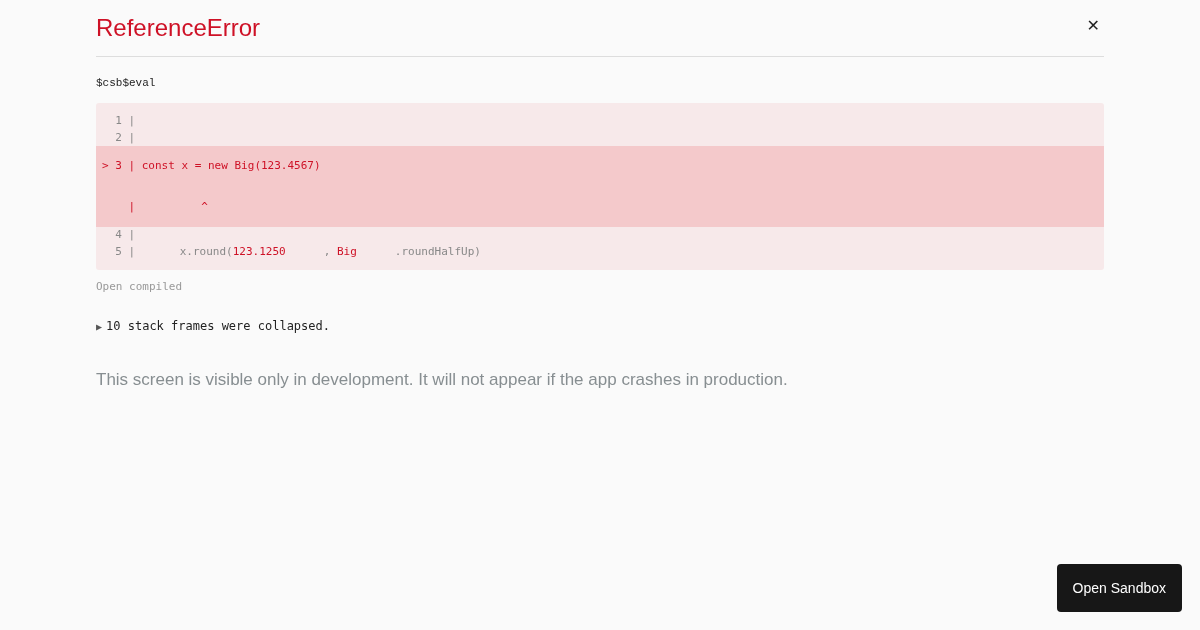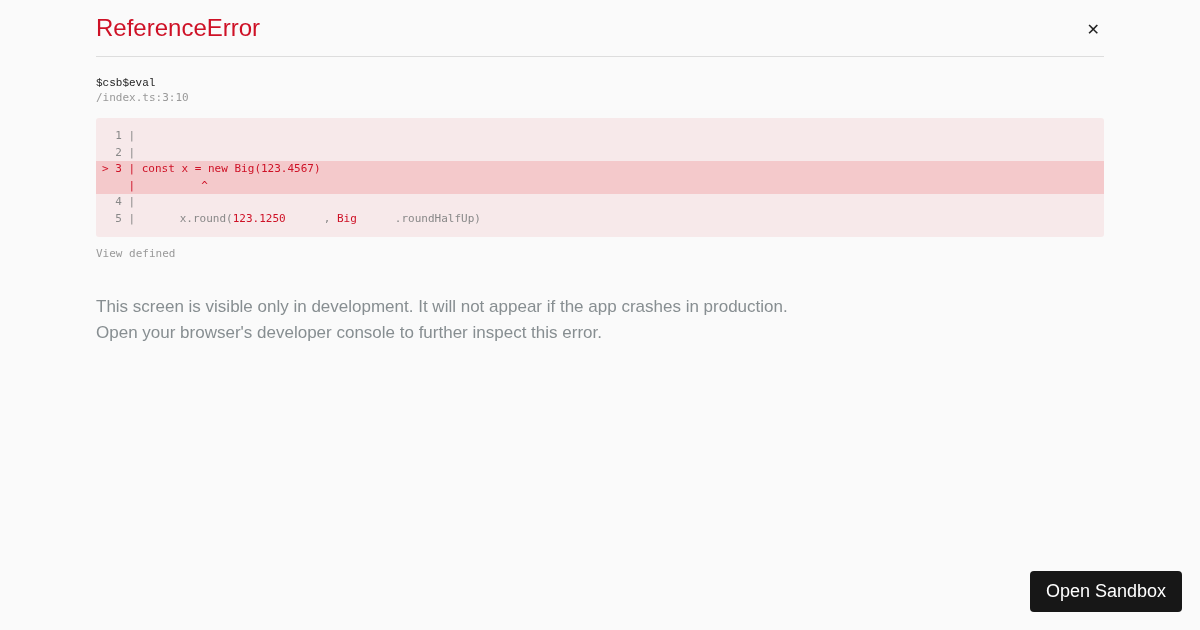--- a/index.html
+++ b/index.html
@@ -9,21 +9,21 @@
     background: #fafafa;
     font-family: -apple-system, BlinkMacSystemFont, "Segoe UI", sans-serif;
     position: relative;
     overflow: hidden;
   }
   .overlay {
     padding: 14px 96px 0 96px;
   }
   .header {
     display: flex;
-    align-items: flex-end;
+    align-items: flex-start;
     justify-content: space-between;
   }
   .error-type {
     font-size: 24px;
     font-weight: 400;
     color: #ce1126;
     font-family: -apple-system, BlinkMacSystemFont, "Segoe UI", sans-serif;
   }
   .close {
     font-size: 16px;
@@ -66,21 +66,21 @@
     line-height: 1.5;
     white-space: pre;
     color: #888;
     padding: 10px 0;
     border-radius: 3px;
   }
   .code-line { padding: 0 6px; }
   .hl-line {
     background: #f4c9cb;
     color: #ce1126;
-    padding: 0 6px;
+    padding: 12px 6px;
   }
   .tok-num { color: #ce1126; }
   .tok-key { color: #ce1126; }
   .tok-default { color: #888; margin-left: 38px; }
   .tok-big { color: #ce1126; }
   .view-compiled {
     font-family: Menlo, Consolas, monospace;
     font-size: 11px;
     color: #999;
     margin-top: 10px;
@@ -103,50 +103,51 @@
     font-size: 17px;
     color: #878e91;
     line-height: 1.5;
   }
   .open-sandbox {
     position: absolute;
     right: 18px;
     bottom: 18px;
     background: #171717;
     color: #fff;
-    font-size: 18px;
-    padding: 10px 16px;
+    font-size: 14px;
+    padding: 16px 16px;
     border-radius: 4px;
     cursor: pointer;
     font-family: -apple-system, BlinkMacSystemFont, "Segoe UI", sans-serif;
   }
 </style>
 </head>
 <body>
 
 <div class="overlay">
 
   <div class="header">
     <div class="error-type">ReferenceError</div>
     <div class="close">✕</div>
   </div>
 
 
   <hr class="rule">
 
   <div class="frame-header">
     <div class="eval-label">$csb$eval</div>
-    <div class="file-path">/index.ts:3:10</div>
   </div>
 
   <div class="code-block"><div class="code-line"><span>  1 | </span><span class="tok-default"></span></div><div class="code-line"><span>  2 | </span><span class="tok-default"></span></div><div class="hl-line"><span>&gt; 3 | </span><span class="tok-key">const</span><span> x = </span><span class="tok-key">new</span><span> </span><span>Big</span><span>(</span><span class="tok-num">123.4567</span><span>)</span></div><div class="hl-line"><span>    | </span><span>         ^</span></div><div class="code-line"><span>  4 | </span><span class="tok-default"></span></div><div class="code-line"><span>  5 | </span><span class="tok-default">x.round(</span><span class="tok-num">123.1250</span><span class="tok-default">, </span><span class="tok-big">Big</span><span class="tok-default">.roundHalfUp)</span></div></div>
 
-  <div class="view-compiled">View defined</div>
+  <div class="view-compiled">Open compiled</div>
 
+  <div class="collapsed">
+    <span class="triangle">▶</span><span>10 stack frames were collapsed.</span>
+  </div>
 
   <div class="footer">
     <div>This screen is visible only in development. It will not appear if the app crashes in production.</div>
-    <div>Open your browser's developer console to further inspect this error.</div>
   </div>
 
 </div>
 
 <div class="open-sandbox">Open Sandbox</div>
 
 </body></html>

